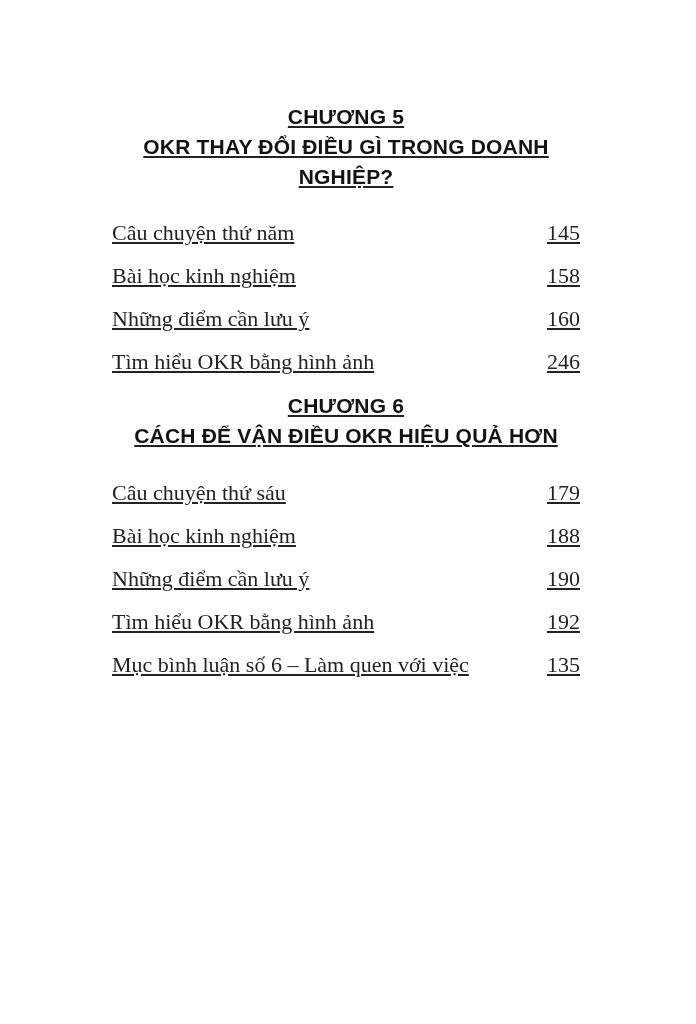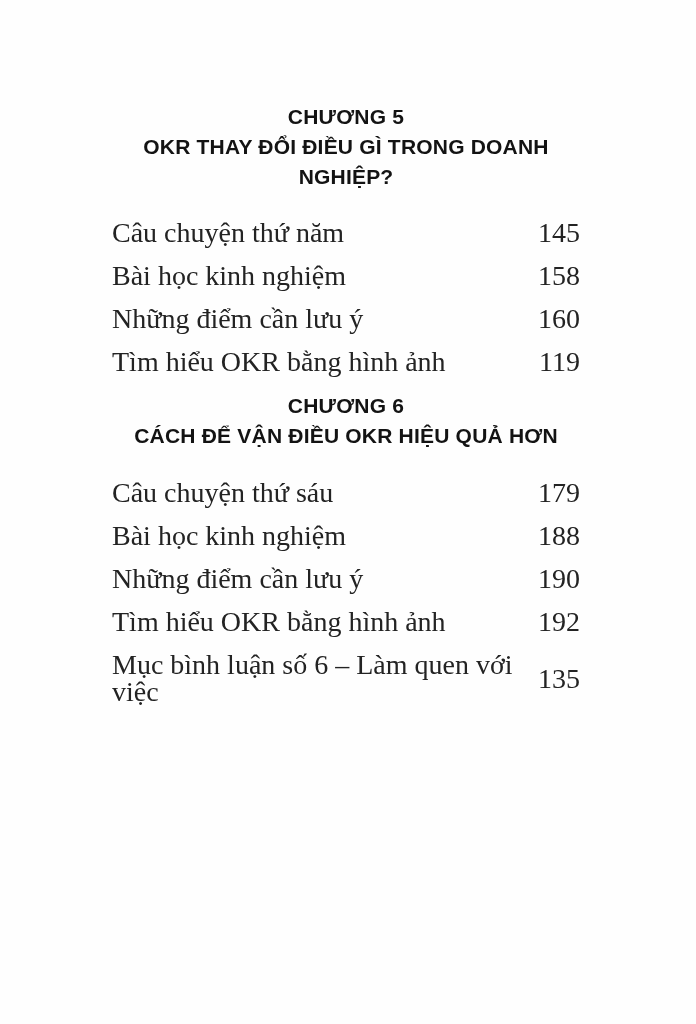--- a/index.html
+++ b/index.html
@@ -11,20 +11,21 @@
     position: relative;
     width: 696px;
     height: 1024px;
     margin: 0 auto;
     background: #fefefe;
     box-sizing: border-box;
     padding: 102px 116px 40px 112px;
     overflow: hidden;
     font-family: "Liberation Serif", serif;
     color: #232323;
+    text-decoration: underline;
   }
   .chapter-heading {
     text-align: center;
     font-family: "Liberation Sans", sans-serif;
     font-weight: bold;
     color: #131313;
     font-size: 21px;
     line-height: 1.42;
     letter-spacing: 0.2px;
     margin: 0 0 28px 0;
@@ -35,21 +36,21 @@
   .chapter-heading .chapter-title {
     display: block;
   }
   .entries {
     margin: 0;
   }
   .entry-row {
     display: flex;
     justify-content: space-between;
     align-items: center;
-    font-size: 28px;
+    font-size: 22px;
     line-height: 27px;
     margin-bottom: 16px;
     cursor: default;
   }
   .entry-title {
     display: block;
   }
   .entry-title-line {
     display: block;
   }
@@ -83,21 +84,21 @@
         <span class="entry-page">158</span>
       </div>
 
       <div class="entry-row">
         <span class="entry-title">Những điểm cần lưu ý</span>
         <span class="entry-page">160</span>
       </div>
 
       <div class="entry-row">
         <span class="entry-title">Tìm hiểu OKR bằng hình ảnh</span>
-        <span class="entry-page">119</span>
+        <span class="entry-page">246</span>
       </div>
 
 
     </div>
   </section>
 
   <section class="chapter">
     <h2 class="chapter-heading">
       <span class="chapter-label">CHƯƠNG 6</span>
       <span class="chapter-title">CÁCH ĐỂ VẬN ĐIỀU OKR HIỆU QUẢ HƠN</span>

